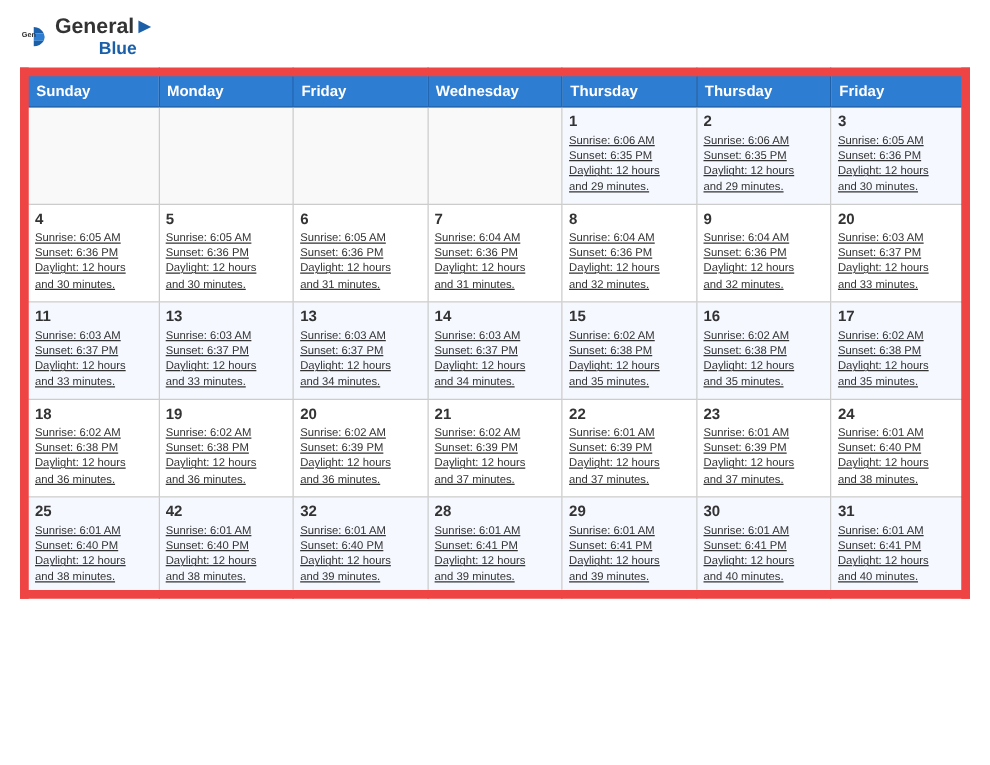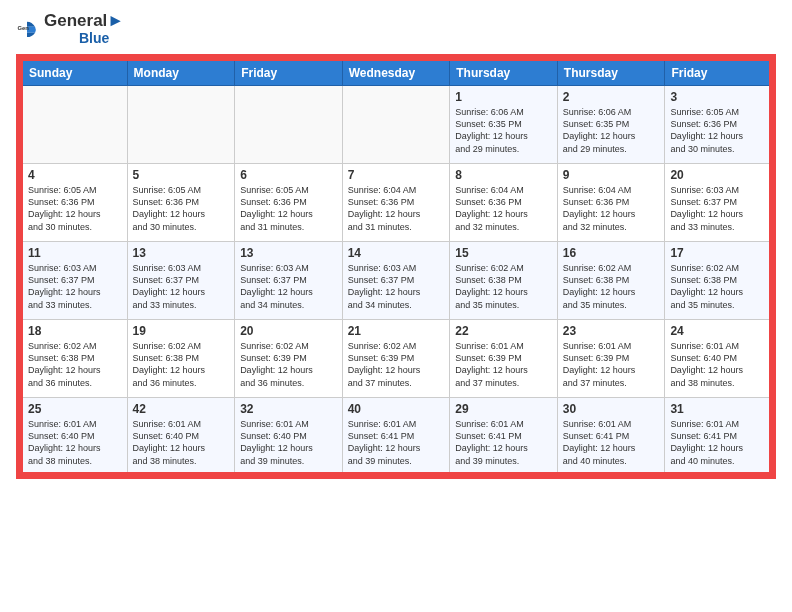--- a/index.html
+++ b/index.html
@@ -78,20 +78,21 @@
       font-size: 12px;
       font-weight: bold;
       color: #333;
       display: block;
       margin-bottom: 2px;
     }
     .day-info {
       font-size: 9px;
       color: #333;
       line-height: 1.35;
+      text-decoration: underline;
     }
     .empty-cell {
       background: #f9f9f9 !important;
     }
   </style>
 </head>
 <body>
 
 <div class="page">
   <div class="header">
@@ -325,21 +326,21 @@
 and 38 minutes.</div>
           </td>
           <td>
             <span class="day-num">32</span>
             <div class="day-info" style="white-space: pre-line;">Sunrise: 6:01 AM
 Sunset: 6:40 PM
 Daylight: 12 hours
 and 39 minutes.</div>
           </td>
           <td>
-            <span class="day-num">40</span>
+            <span class="day-num">28</span>
             <div class="day-info" style="white-space: pre-line;">Sunrise: 6:01 AM
 Sunset: 6:41 PM
 Daylight: 12 hours
 and 39 minutes.</div>
           </td>
           <td>
             <span class="day-num">29</span>
             <div class="day-info" style="white-space: pre-line;">Sunrise: 6:01 AM
 Sunset: 6:41 PM
 Daylight: 12 hours

